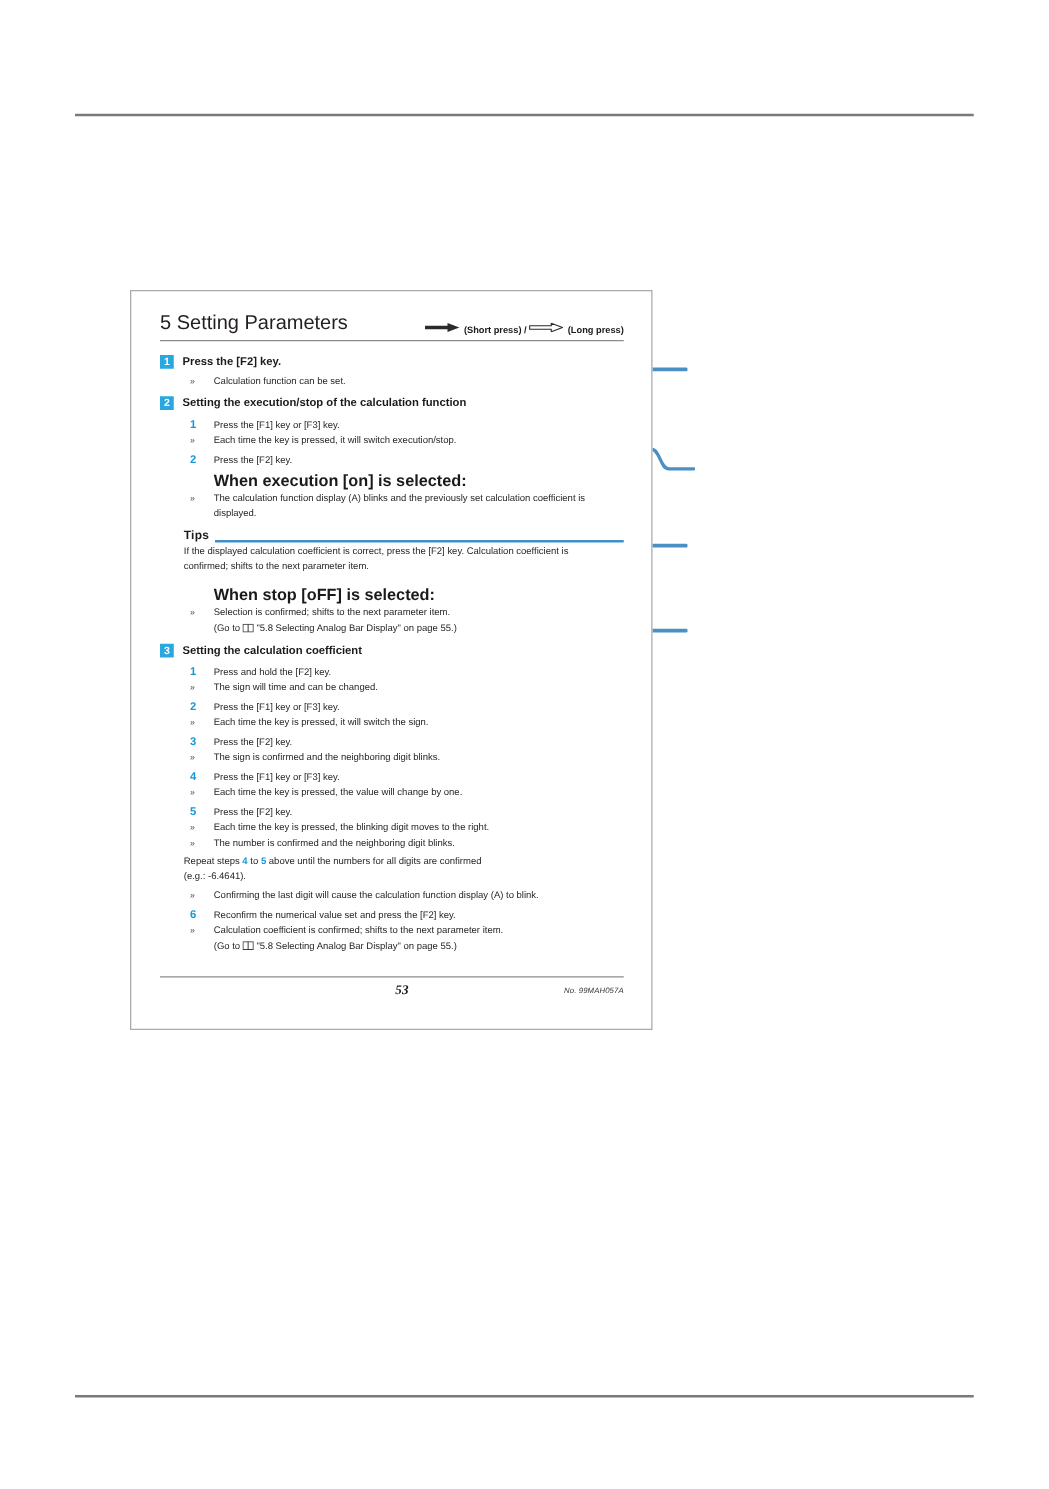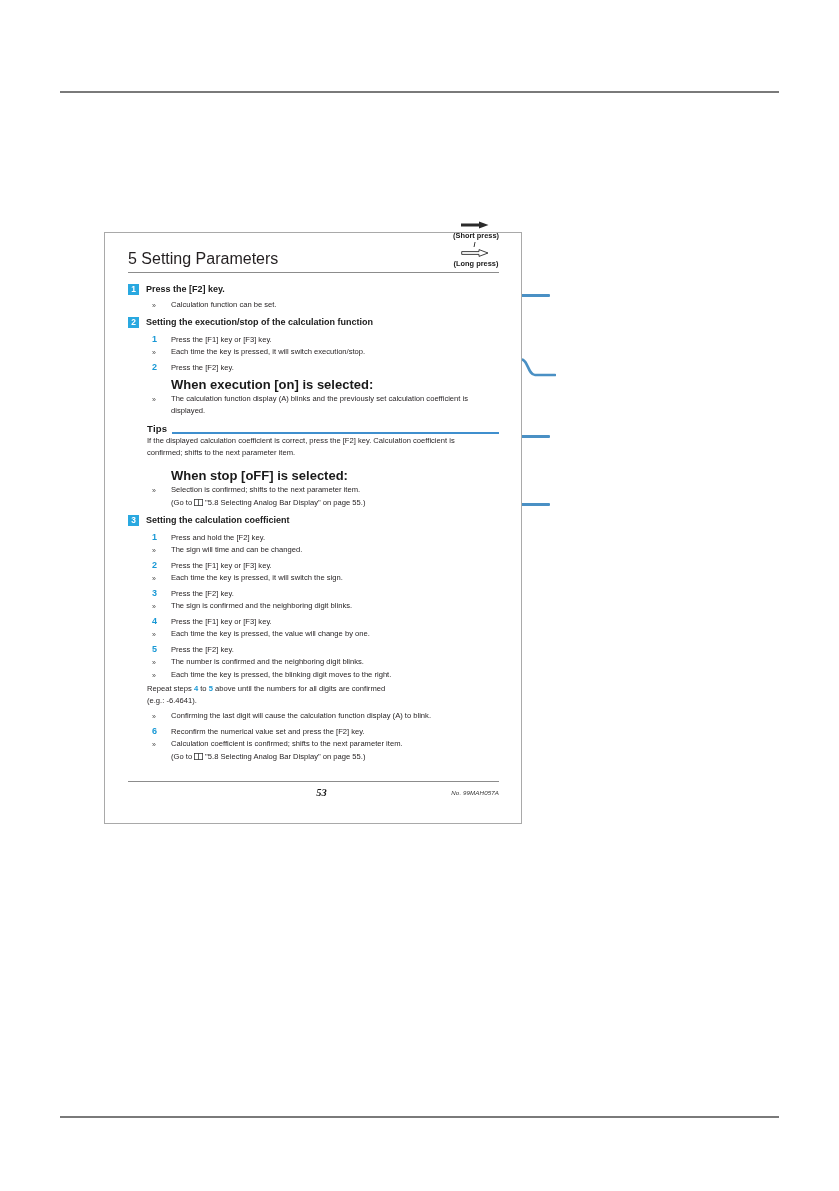--- a/index.html
+++ b/index.html
@@ -54,21 +54,20 @@
     justify-content: space-between;
     height: 15px;
   }
   .legend {
     display: flex;
     align-items: center;
     font-size: 7.4px;
     font-weight: bold;
     color: #1a1a1a;
     white-space: nowrap;
-    flex-direction: column;
   }
   .legend .lgl { margin: 0 2px; }
   .arrow-solid, .arrow-hollow {
     display: inline-block;
     vertical-align: middle;
   }
 
   .head-rule {
     margin-top: 4px;
     height: 1px;
@@ -364,25 +363,25 @@
         <div class="bullet-mark">»</div>
         <div class="bullet-text">Each time the key is pressed, the value will change by one.</div>
       </div>
 
       <div class="row substep" style="margin-top:2px;">
         <div class="substep-num">5</div>
         <div class="substep-text">Press the [F2] key.</div>
       </div>
       <div class="row bullet">
         <div class="bullet-mark">»</div>
+        <div class="bullet-text">Each time the key is pressed, the blinking digit moves to the right.</div>
+      </div>
+      <div class="row bullet">
+        <div class="bullet-mark">»</div>
         <div class="bullet-text">The number is confirmed and the neighboring digit blinks.</div>
-      </div>
-      <div class="row bullet">
-        <div class="bullet-mark">»</div>
-        <div class="bullet-text">Each time the key is pressed, the blinking digit moves to the right.</div>
       </div>
 
       <div class="plain" style="margin-top:1px; max-width:350px;">
         <span>Repeat steps</span>
         <span class="num-blue">4</span>
         <span>to</span>
         <span class="num-blue">5</span>
         <span>above until the numbers for all digits are confirmed</span>
       </div>
       <div class="plain">(e.g.: -6.4641).</div>

